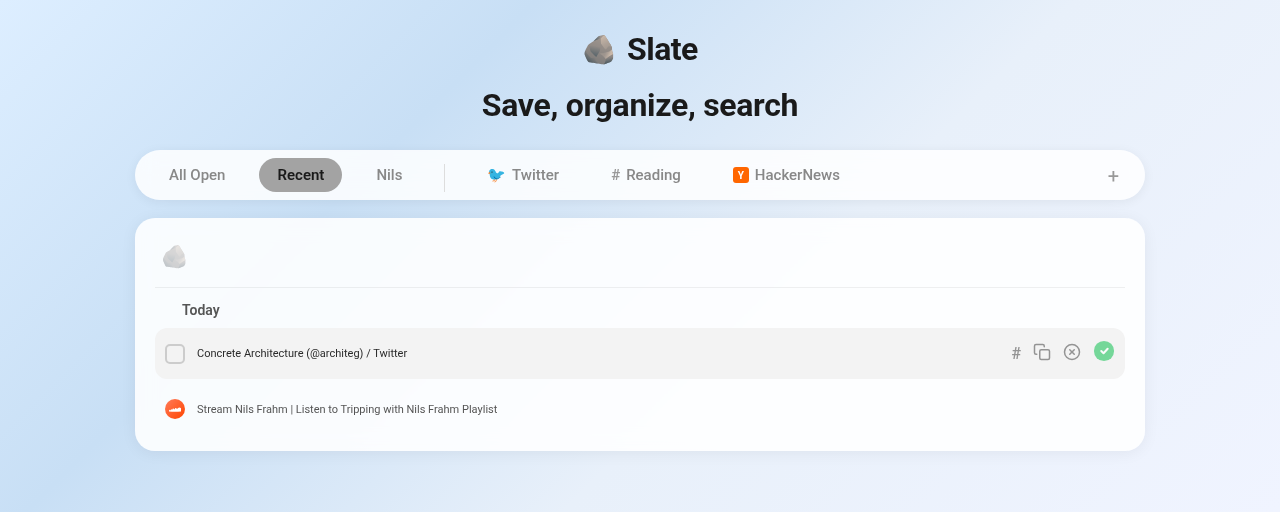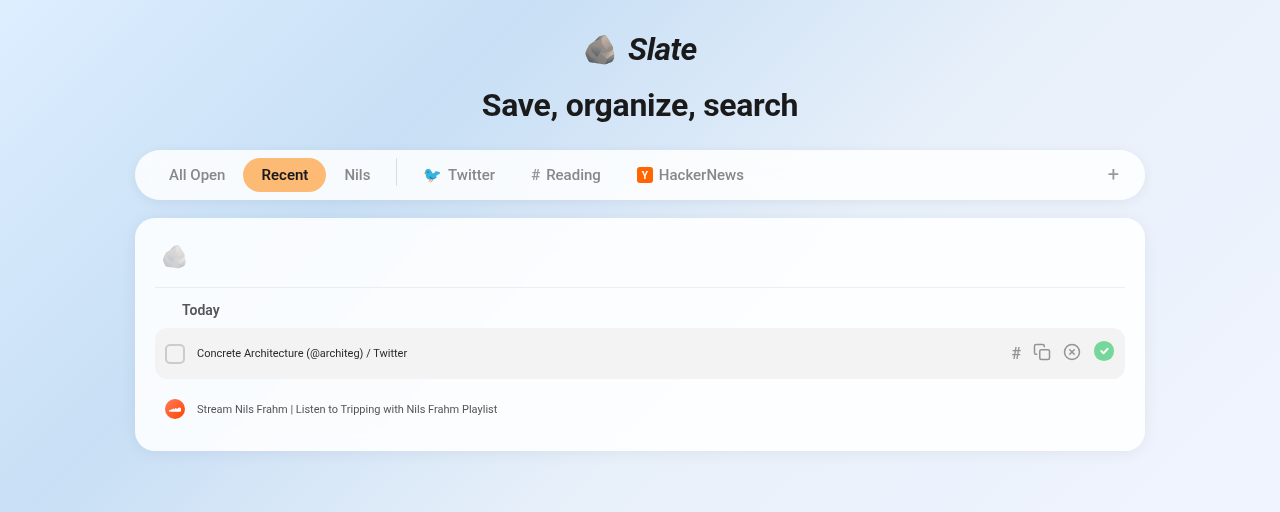--- a/index.html
+++ b/index.html
@@ -25,21 +25,20 @@
       align-items: center;
       gap: 10px;
       margin-bottom: 18px;
     }
 
     .app-title {
       font-size: 32px;
       font-weight: 700;
       color: #1a1a1a;
       letter-spacing: -0.5px;
-      font-style: italic;
     }
 
     .app-logo {
       font-size: 28px;
     }
 
     .app-tagline {
       font-size: 32px;
       font-weight: 700;
       color: #1a1a1a;
@@ -49,43 +48,43 @@
 
     .main-container {
       width: 1010px;
     }
 
     .tabs-bar {
       background: rgba(255, 255, 255, 0.85);
       border-radius: 50px;
       padding: 8px 16px;
       display: flex;
-      align-items: flex-start;
-      gap: 0;
+      align-items: flex-end;
+      gap: 16px;
       margin-bottom: 18px;
       backdrop-filter: blur(10px);
       box-shadow: 0 2px 12px rgba(0,0,0,0.06);
     }
 
     .tab-item {
       padding: 8px 18px;
       border-radius: 50px;
       font-size: 15px;
       font-weight: 500;
       color: #888;
       cursor: pointer;
       white-space: nowrap;
       display: flex;
       align-items: center;
       gap: 6px;
       transition: background 0.15s;
     }
 
     .tab-item.active {
-      background: #fdba74;
+      background: #a3a3a3;
       color: #1a1a1a;
       font-weight: 600;
     }
 
     .tab-divider {
       width: 1px;
       height: 28px;
       background: #ddd;
       margin: 0 8px;
     }

